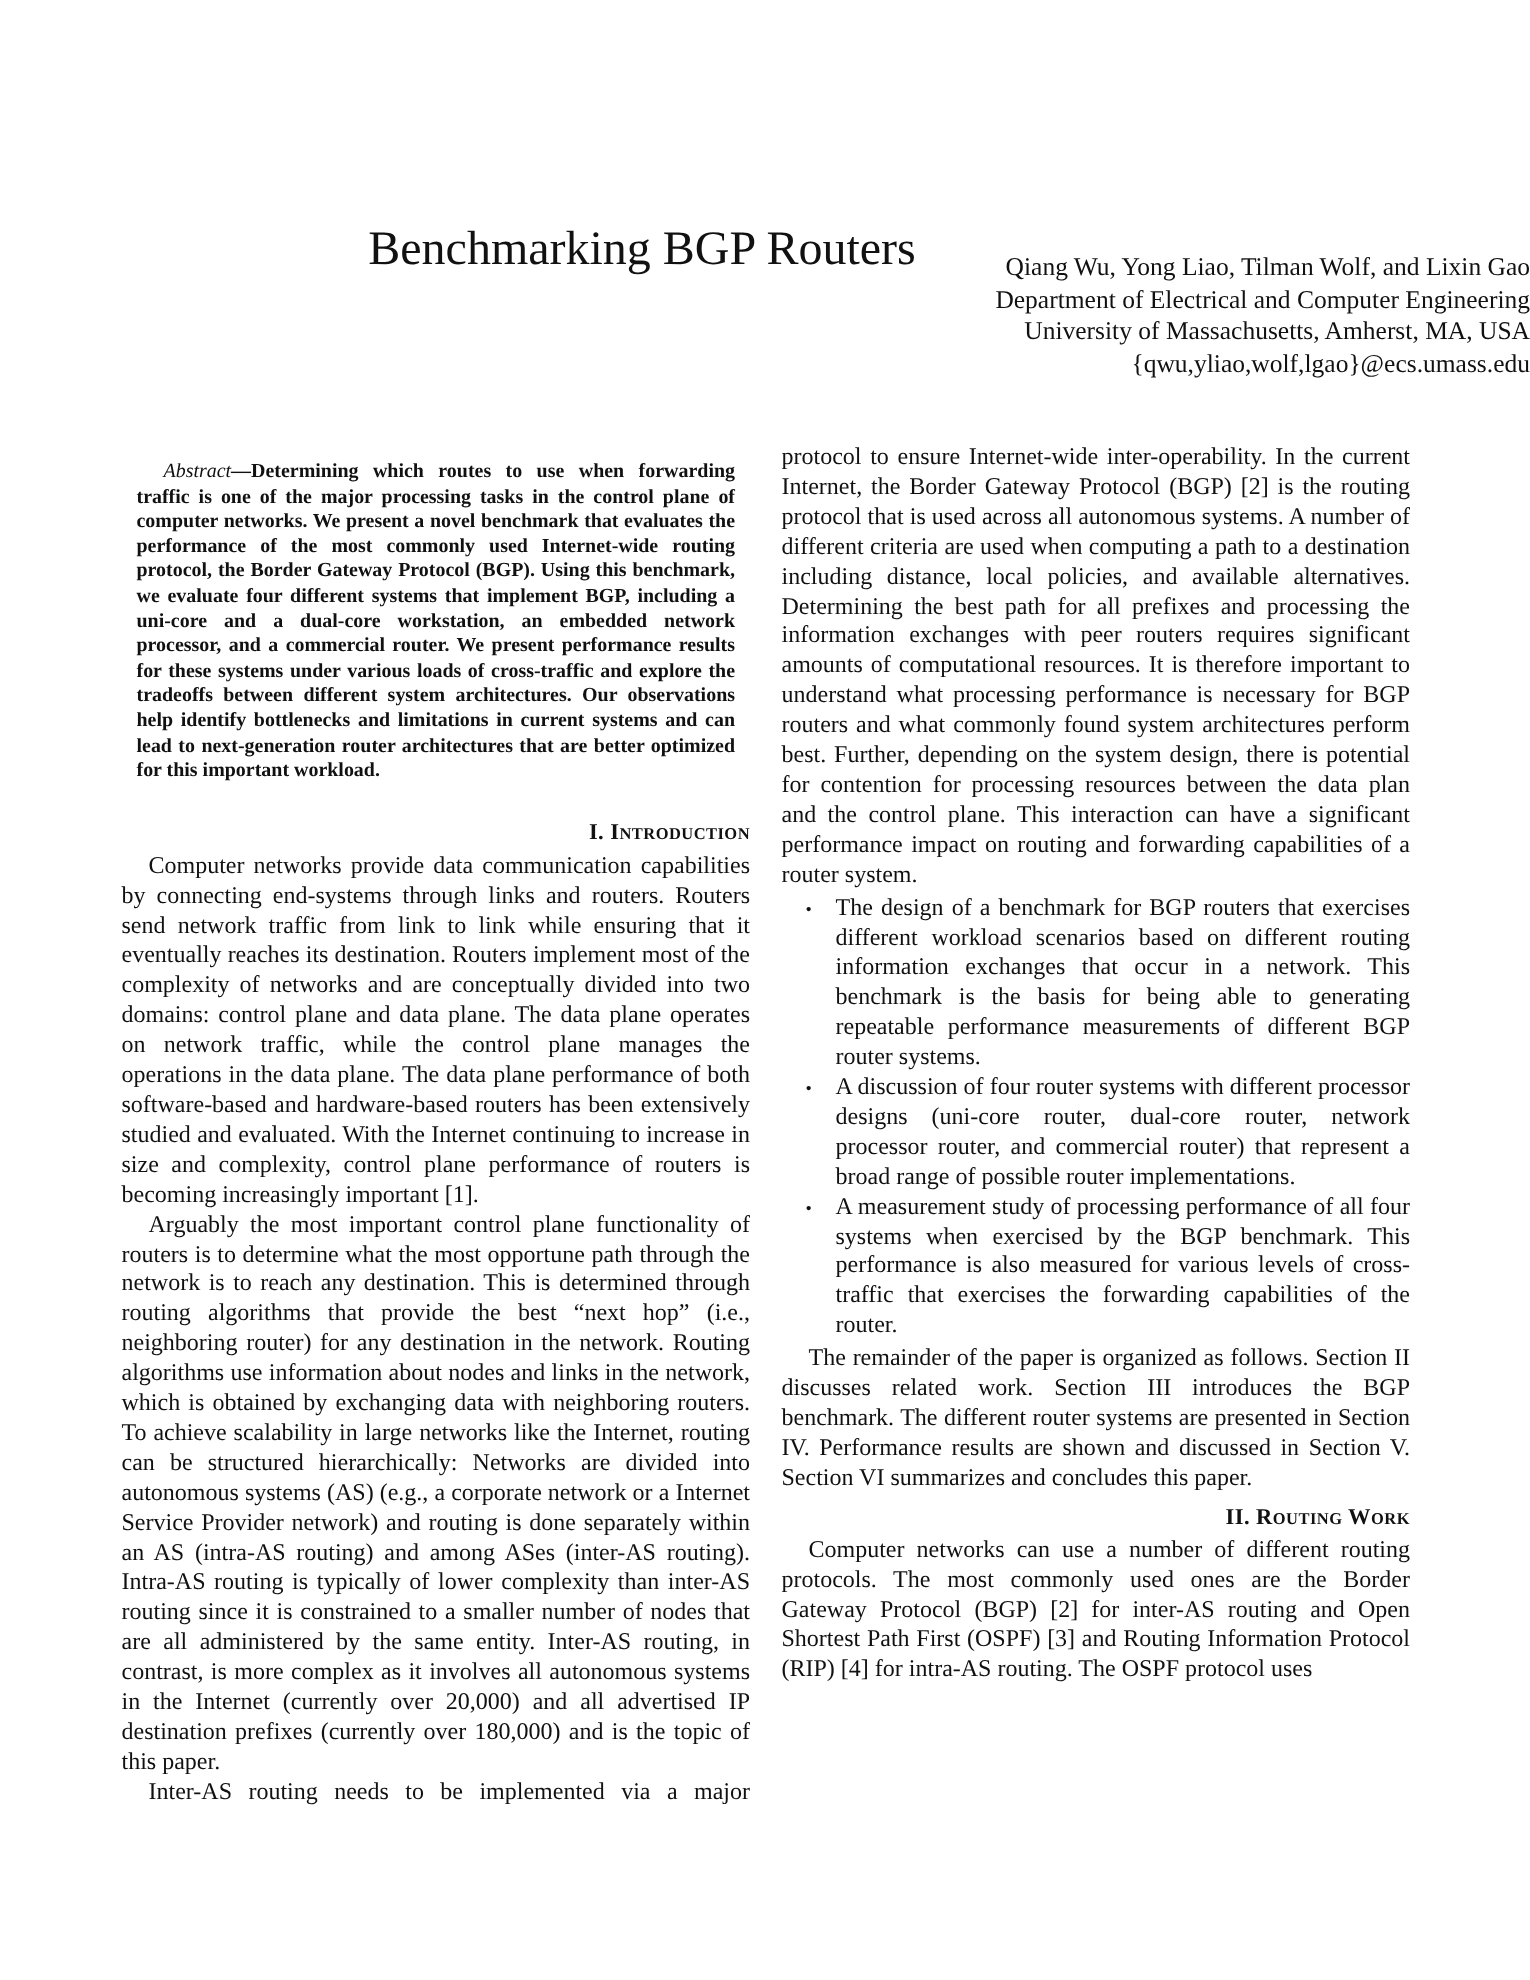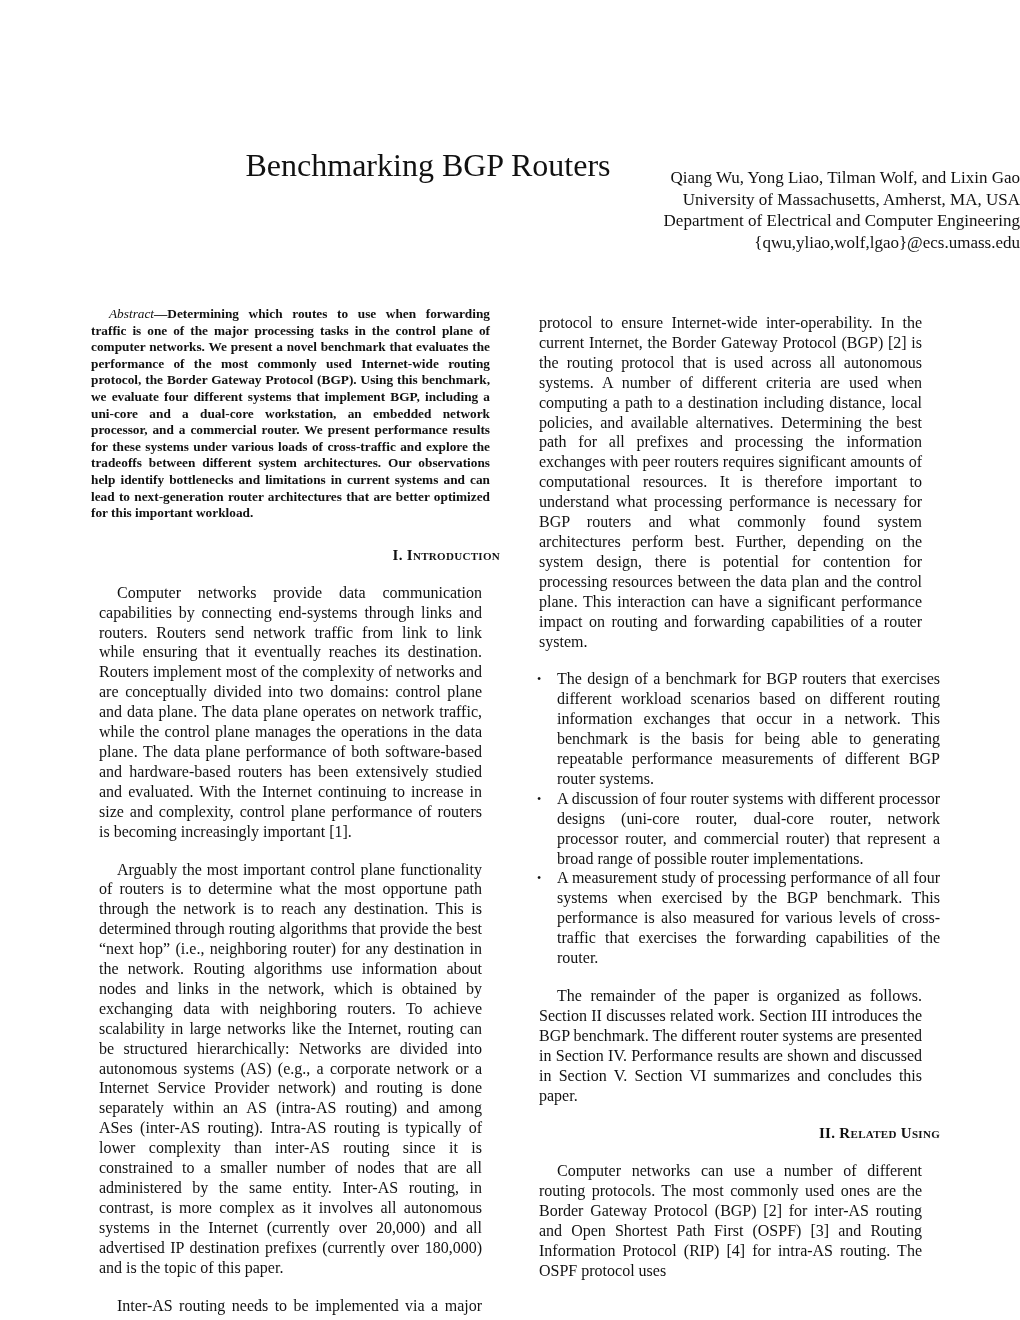--- a/index.html
+++ b/index.html
@@ -26,43 +26,43 @@
       text-align: justify; text-indent: 18px; margin: 10px;
       hyphens: manual;
     }
     .abstract .abs-label { font-style: italic; font-weight: normal; }
     .abstract .abs-dash { font-weight: bold; }
     .section-heading {
       text-align: right; font-size: 15px; line-height: 20px;
       margin: 0; font-variant: small-caps; letter-spacing: 0.3px;
     }
     .p {
-      font-size: 16px; line-height: 19.9px; text-align: justify; margin: 18px;
+      font-size: 16px; line-height: 19.9px; text-align: justify; margin: 0;
       text-indent: 18px;
     }
     .p.noindent { text-indent: 0; }
     ul.contrib {
       list-style: none; margin: 2px 0 2px 0; padding: 0 0 0 36px;
     }
     ul.contrib li {
       position: relative; font-size: 16px; line-height: 19.9px; text-align: justify;
     }
     ul.contrib li .bullet {
       position: absolute; left: -20px; top: 0; font-size: 12px; line-height: 20px;
     }
   </style>
 </head>
 <body>
 
 <div class="title">Benchmarking BGP Routers</div>
 
 <div class="authors">
   <div>Qiang Wu, Yong Liao, Tilman Wolf, and Lixin Gao</div>
+  <div>Department of Electrical and Computer Engineering</div>
   <div>University of Massachusetts, Amherst, MA, USA</div>
-  <div>Department of Electrical and Computer Engineering</div>
   <div>{qwu,yliao,wolf,lgao}@ecs.umass.edu</div>
 </div>
 
 <div class="col col-left">
   <p class="abstract"><span class="abs-label">Abstract</span><span class="abs-dash">—</span><span>Determining which routes to use when forwarding traffic is one of the major processing tasks in the control plane of computer networks. We present a novel benchmark that evaluates the performance of the most commonly used Internet-wide routing protocol, the Border Gateway Protocol (BGP). Using this benchmark, we evaluate four different systems that implement BGP, including a uni-core and a dual-core workstation, an embedded network processor, and a commercial router. We present performance results for these systems under various loads of cross-traffic and explore the tradeoffs between different system architectures. Our observations help identify bottlenecks and limitations in current systems and can lead to next-generation router architectures that are better optimized for this important workload.</span></p>
 
   <h2 class="section-heading" style="margin-top:23px; margin-bottom:3px;">I. Introduction</h2>
 
   <p class="p">Computer networks provide data communication capabilities by connecting end-systems through links and routers. Routers send network traffic from link to link while ensuring that it eventually reaches its destination. Routers implement most of the complexity of networks and are conceptually divided into two domains: control plane and data plane. The data plane operates on network traffic, while the control plane manages the operations in the data plane. The data plane performance of both software-based and hardware-based routers has been extensively studied and evaluated. With the Internet continuing to increase in size and complexity, control plane performance of routers is becoming increasingly important [1].</p>
   <p class="p">Arguably the most important control plane functionality of routers is to determine what the most opportune path through the network is to reach any destination. This is determined through routing algorithms that provide the best “next hop” (i.e., neighboring router) for any destination in the network. Routing algorithms use information about nodes and links in the network, which is obtained by exchanging data with neighboring routers. To achieve scalability in large networks like the Internet, routing can be structured hierarchically: Networks are divided into autonomous systems (AS) (e.g., a corporate network or a Internet Service Provider network) and routing is done separately within an AS (intra-AS routing) and among ASes (inter-AS routing). Intra-AS routing is typically of lower complexity than inter-AS routing since it is constrained to a smaller number of nodes that are all administered by the same entity. Inter-AS routing, in contrast, is more complex as it involves all autonomous systems in the Internet (currently over 20,000) and all advertised IP destination prefixes (currently over 180,000) and is the topic of this paper.</p>
@@ -73,15 +73,15 @@
   <p class="p noindent">protocol to ensure Internet-wide inter-operability. In the current Internet, the Border Gateway Protocol (BGP) [2] is the routing protocol that is used across all autonomous systems. A number of different criteria are used when computing a path to a destination including distance, local policies, and available alternatives. Determining the best path for all prefixes and processing the information exchanges with peer routers requires significant amounts of computational resources. It is therefore important to understand what processing performance is necessary for BGP routers and what commonly found system architectures perform best. Further, depending on the system design, there is potential for contention for processing resources between the data plan and the control plane. This interaction can have a significant performance impact on routing and forwarding capabilities of a router system.</p>
 
   <ul class="contrib">
     <li><span class="bullet">•</span><span>The design of a benchmark for BGP routers that exercises different workload scenarios based on different routing information exchanges that occur in a network. This benchmark is the basis for being able to generating repeatable performance measurements of different BGP router systems.</span></li>
     <li><span class="bullet">•</span><span>A discussion of four router systems with different processor designs (uni-core router, dual-core router, network processor router, and commercial router) that represent a broad range of possible router implementations.</span></li>
     <li><span class="bullet">•</span><span>A measurement study of processing performance of all four systems when exercised by the BGP benchmark. This performance is also measured for various levels of cross-traffic that exercises the forwarding capabilities of the router.</span></li>
   </ul>
 
   <p class="p">The remainder of the paper is organized as follows. Section II discusses related work. Section III introduces the BGP benchmark. The different router systems are presented in Section IV. Performance results are shown and discussed in Section V. Section VI summarizes and concludes this paper.</p>
 
-  <h2 class="section-heading" style="margin-top:6px; margin-bottom:2px;">II. Related Using</h2>
+  <h2 class="section-heading" style="margin-top:6px; margin-bottom:2px;">II. Routing Work</h2>
   <p class="p">Computer networks can use a number of different routing protocols. The most commonly used ones are the Border Gateway Protocol (BGP) [2] for inter-AS routing and Open Shortest Path First (OSPF) [3] and Routing Information Protocol (RIP) [4] for intra-AS routing. The OSPF protocol uses</p>
 </div>
 
 </body></html>

